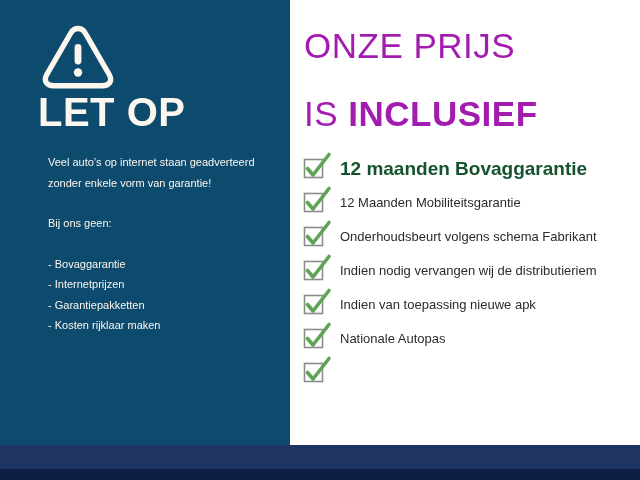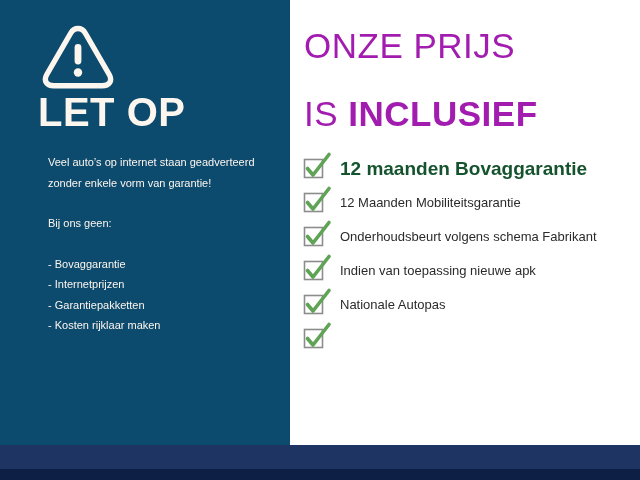--- a/index.html
+++ b/index.html
@@ -213,20 +213,29 @@
       <div class="check-row">
         <span class="check-icon">
           <svg viewBox="0 0 30 30" xmlns="http://www.w3.org/2000/svg">
             <rect x="2.5" y="8.5" width="18" height="18" fill="#FFFFFF" stroke="#8C8C8C" stroke-width="1.6"></rect>
             <path d="M5.5 17.5 L11 24 L27 3.5" fill="none" stroke="#5FA455" stroke-width="3.6" stroke-linecap="round" stroke-linejoin="round"></path>
           </svg>
         </span>
         <span class="check-label">Onderhoudsbeurt volgens schema Fabrikant</span>
       </div>
 
+      <div class="check-row">
+        <span class="check-icon">
+          <svg viewBox="0 0 30 30" xmlns="http://www.w3.org/2000/svg">
+            <rect x="2.5" y="8.5" width="18" height="18" fill="#FFFFFF" stroke="#8C8C8C" stroke-width="1.6"></rect>
+            <path d="M5.5 17.5 L11 24 L27 3.5" fill="none" stroke="#5FA455" stroke-width="3.6" stroke-linecap="round" stroke-linejoin="round"></path>
+          </svg>
+        </span>
+        <span class="check-label">Indien nodig vervangen wij de distributieriem</span>
+      </div>
 
       <div class="check-row">
         <span class="check-icon">
           <svg viewBox="0 0 30 30" xmlns="http://www.w3.org/2000/svg">
             <rect x="2.5" y="8.5" width="18" height="18" fill="#FFFFFF" stroke="#8C8C8C" stroke-width="1.6"></rect>
             <path d="M5.5 17.5 L11 24 L27 3.5" fill="none" stroke="#5FA455" stroke-width="3.6" stroke-linecap="round" stroke-linejoin="round"></path>
           </svg>
         </span>
         <span class="check-label">Indien van toepassing nieuwe apk</span>
       </div>

